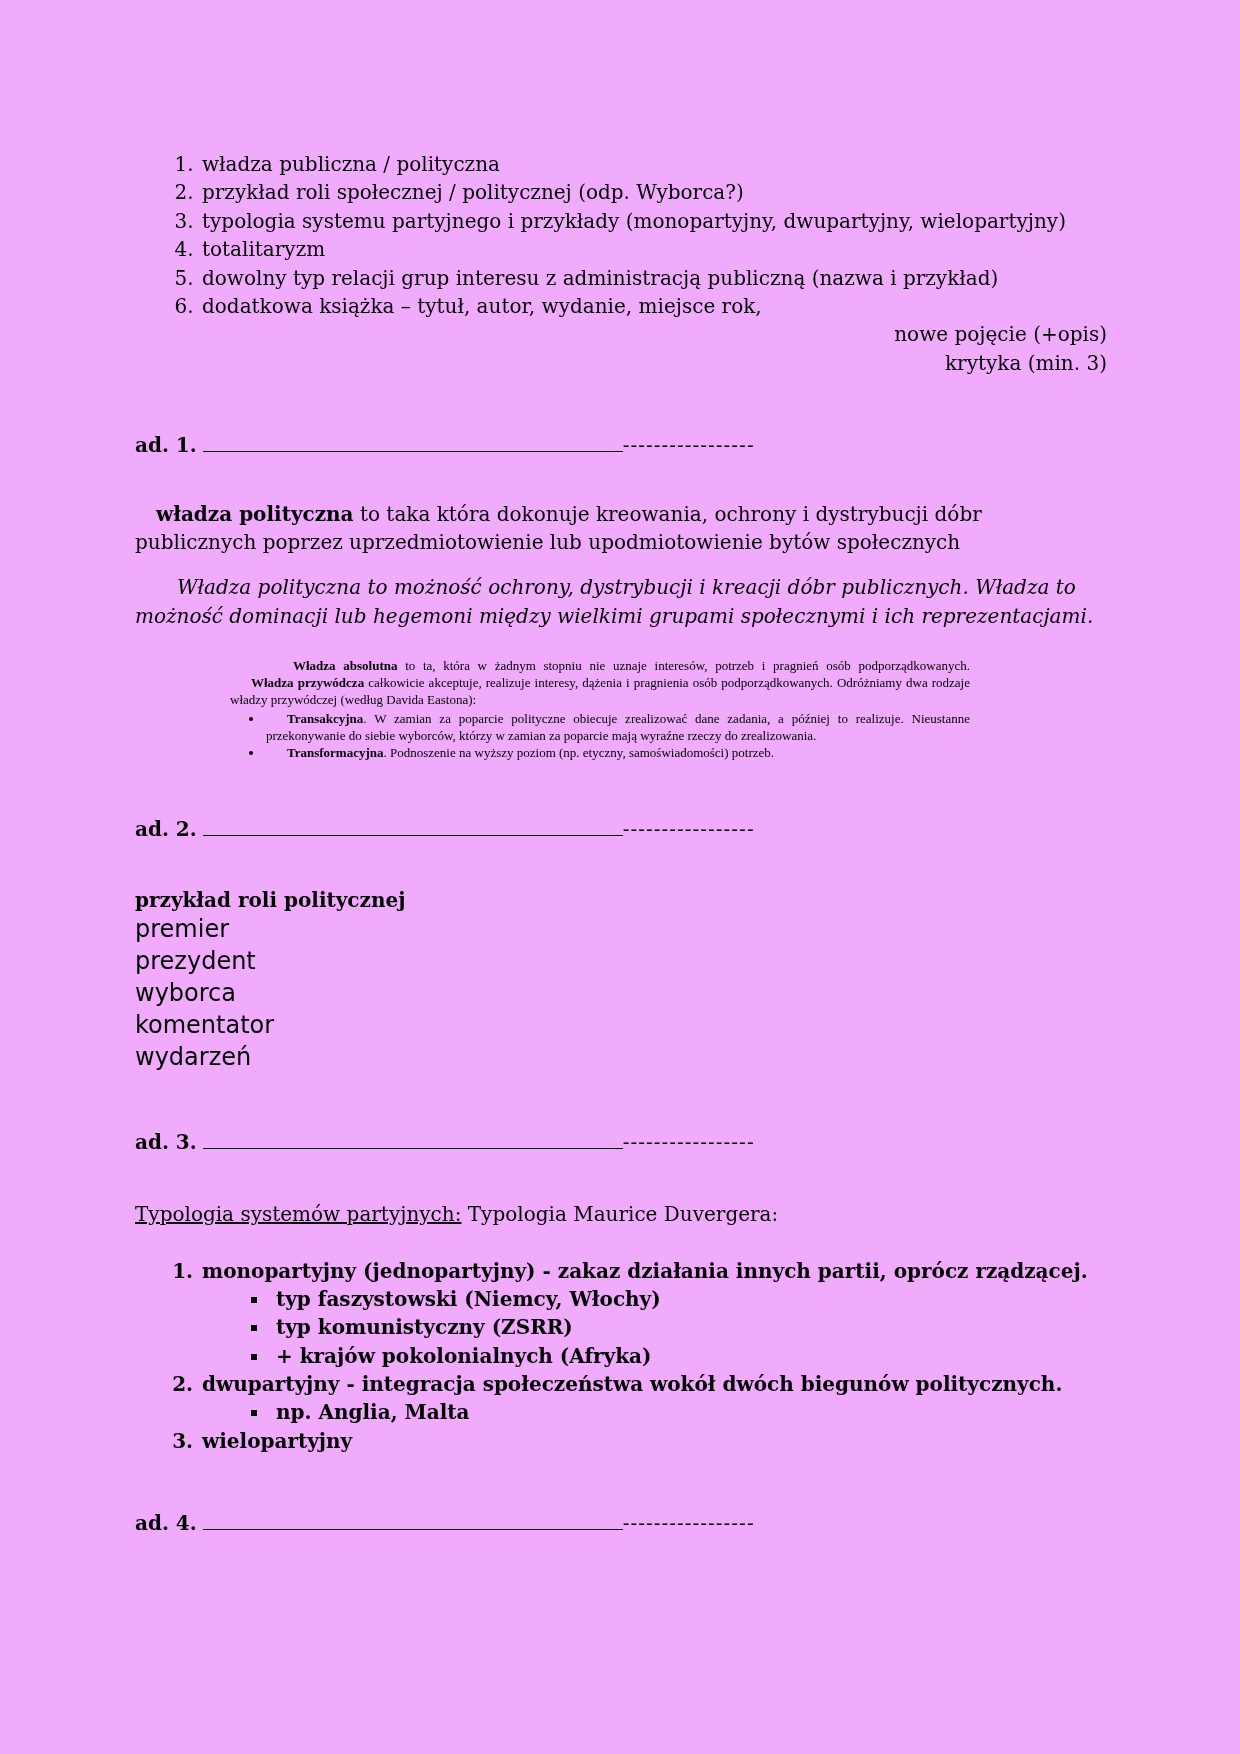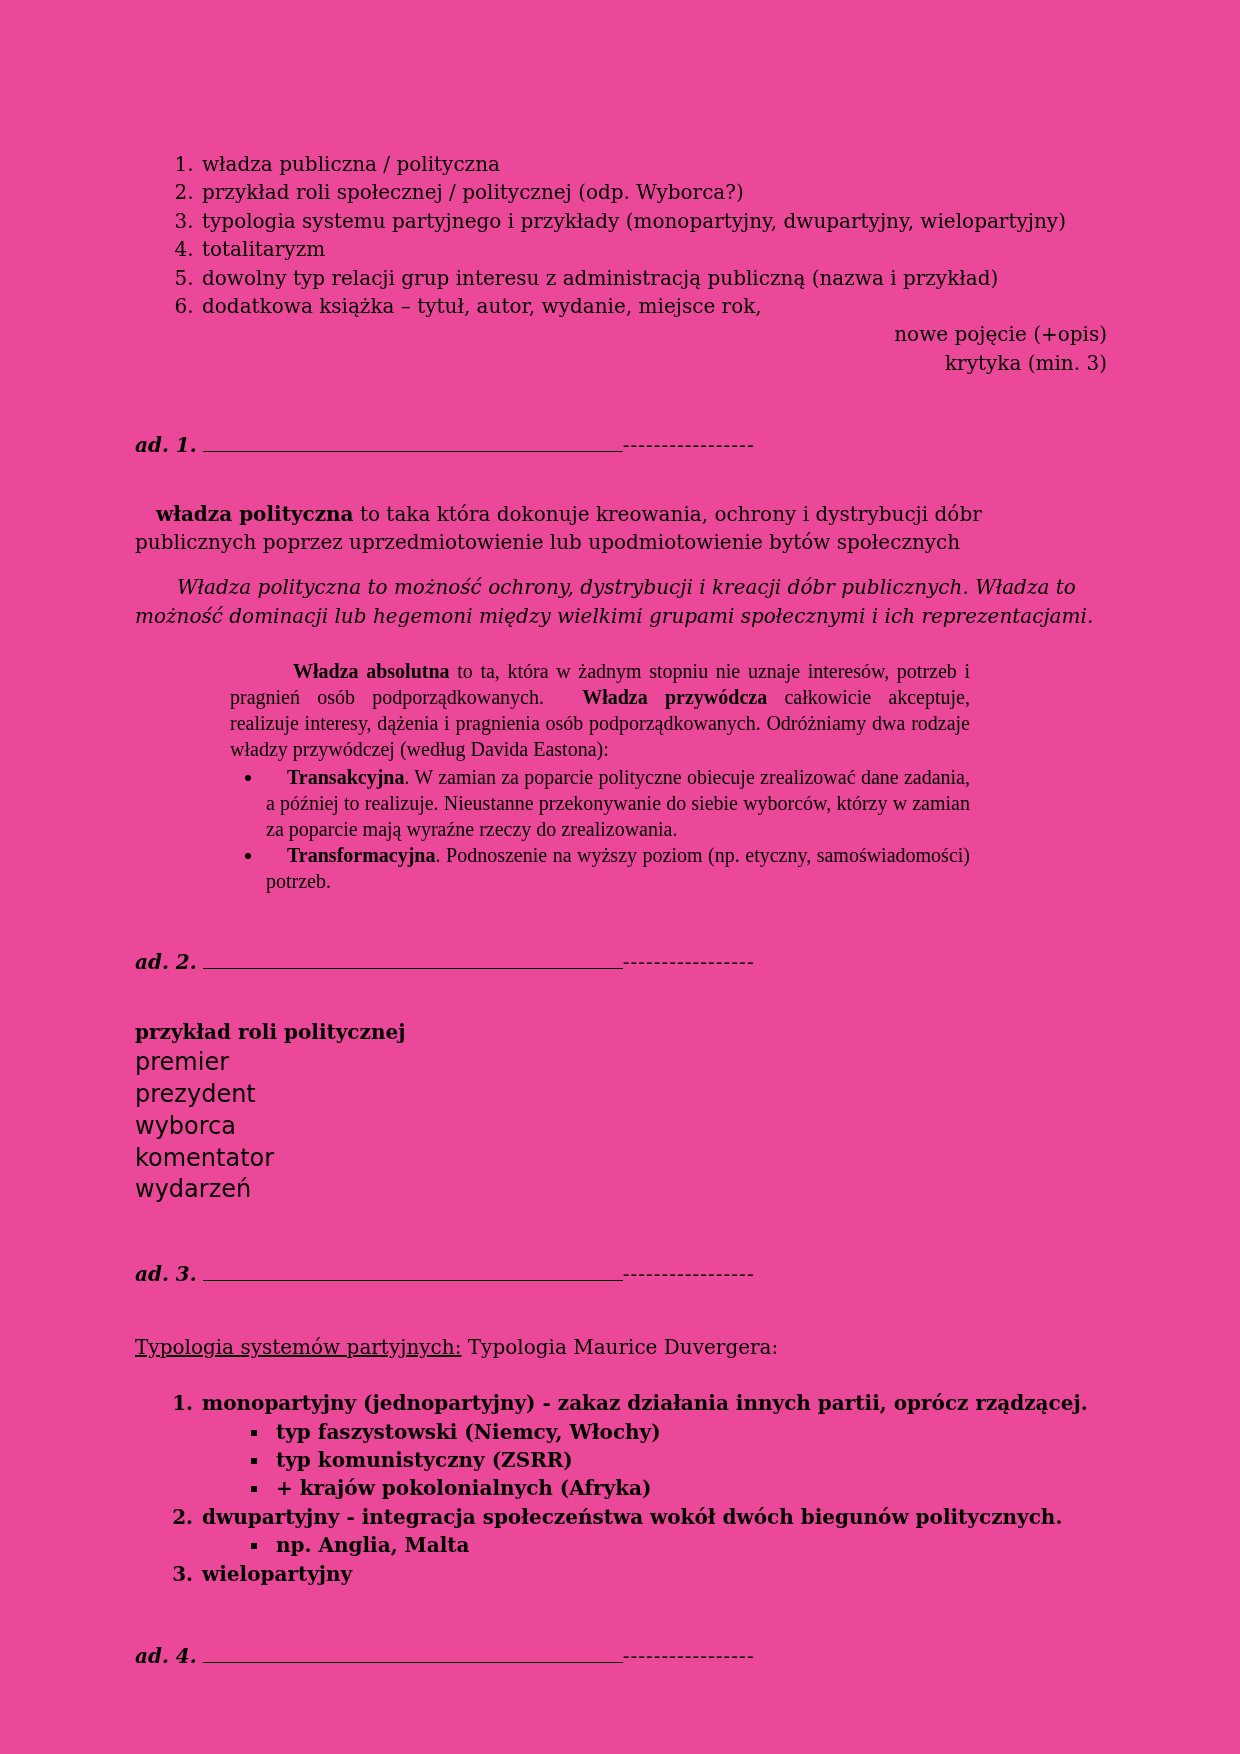--- a/index.html
+++ b/index.html
@@ -2,53 +2,53 @@
 <html><head>
 <meta charset="utf-8">
 <style>
   html,body{margin:0;padding:0;background:#ffffff;}
   .page{
     position:relative;
     width:1240px;
     height:1754px;
     box-sizing:border-box;
     padding:150px 133px 0 135px;
-    background:#ec4899;
+    background:#f0abfc;
     color:#000000;
     font-family:"DejaVu Serif", serif;
     font-size:20px;
     line-height:1.42;
     overflow:hidden;
   }
   
   ol.exam{margin:0;padding-left:65px;}
   ol.exam li{padding-left:2px;}
   .cont-line{margin-left:65px;text-align:right;}
 
   
   .ad-line{margin-top:54px;white-space:nowrap;}
-  .ad-label{font-weight:bold;font-style:italic;}
+  .ad-label{font-weight:bold;}
   .ad-underline{
     display:inline-block;
     width:420px;
     border-bottom:1.5px solid #000;
     margin-left:6px;
   }
   .ad-dashes{letter-spacing:1px;}
 
   
   .p-def{margin-top:40px;}
   .p-indent{margin-top:17px;text-indent:42px;font-style:italic;}
 
   
   .quote{
     margin:28px 0 0 95px;
     width:740px;
     font-family:"Liberation Serif", serif;
-    font-size:20px;
+    font-size:13px;
     line-height:1.3;
     text-align:justify;
   }
   .quote .intro{text-indent:42px;}
   .quote ul{margin:2px 0 0;padding-left:34px;list-style:disc;}
   .quote li{padding-left:2px;}
 
   
   .h-bold{margin-top:42px;font-weight:bold;}
   .roles{font-family:"DejaVu Sans", sans-serif;font-size:24px;line-height:1.33;}

